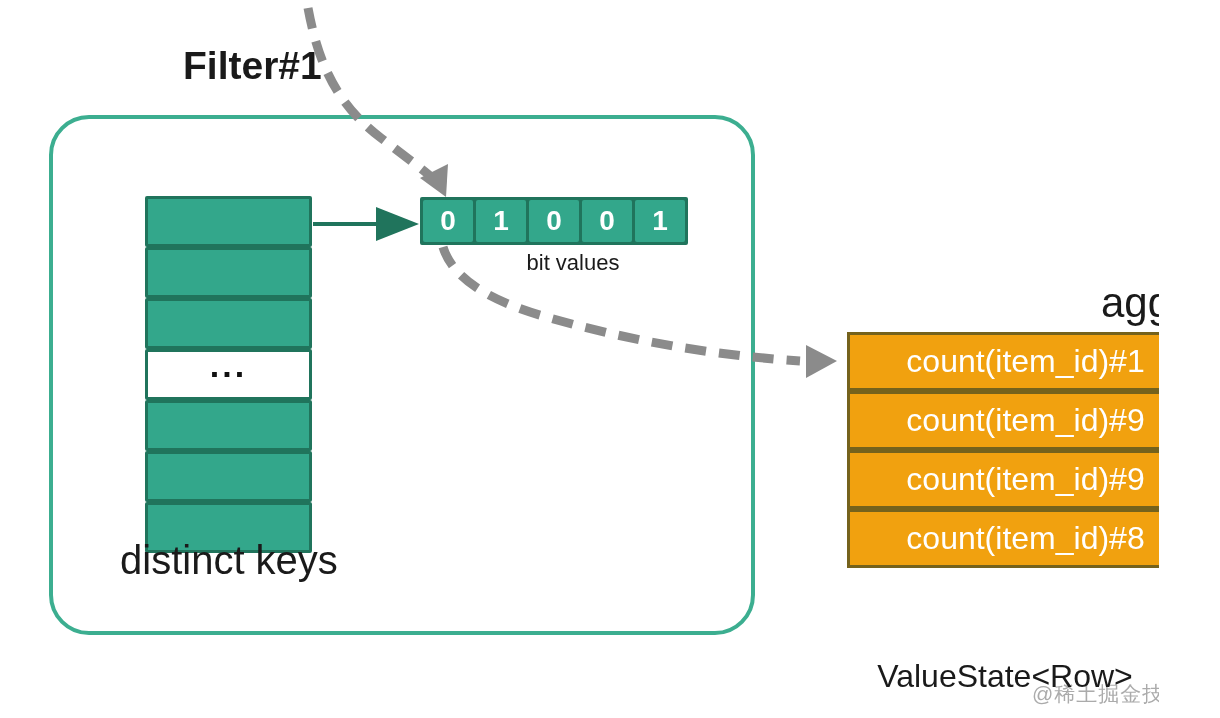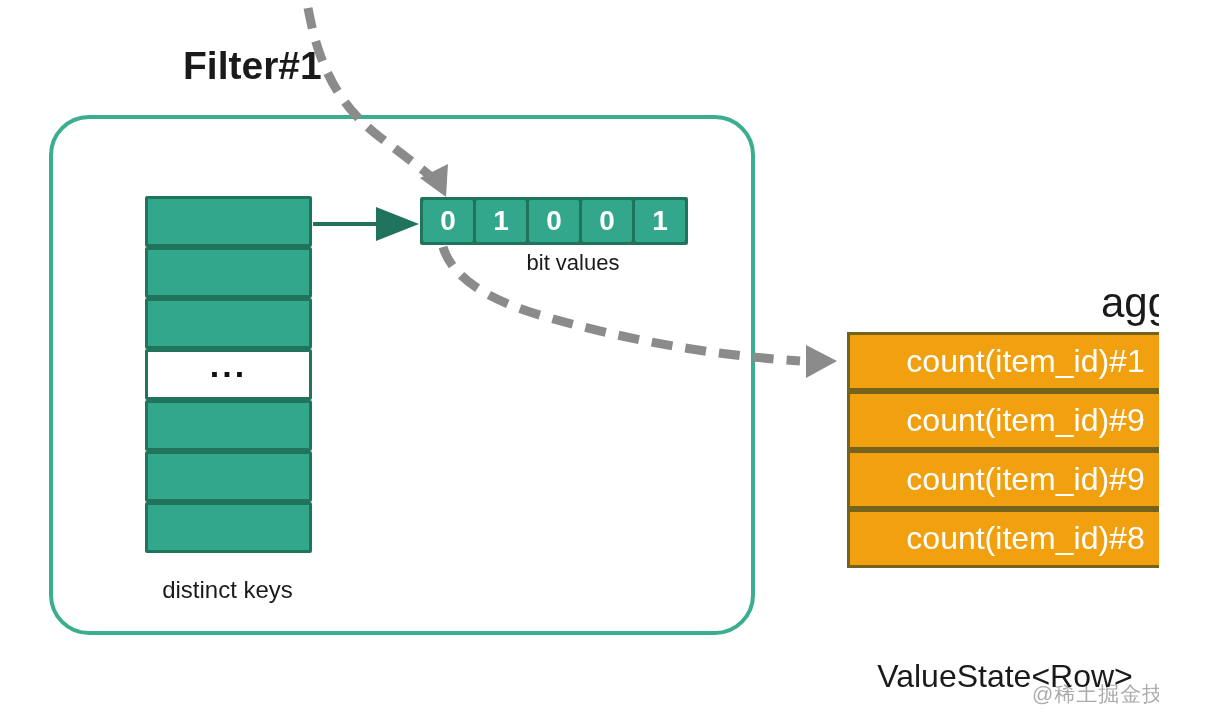--- a/index.html
+++ b/index.html
@@ -41,21 +41,21 @@
   .aggs-stack{left:835px;top:332px;width:357px;display:flex;flex-direction:column;margin-left:12px;}
   .agg-row{
     height:59px;box-sizing:border-box;background:#F1A10F;border:3px solid #75621C;
     color:#ffffff;font-size:32px;display:flex;align-items:center;justify-content:center;
   }
 
   
   .lbl{white-space:nowrap;}
   .filter-lbl{left:183px;top:44px;font-size:39px;font-weight:600;}
   .bitvalues-lbl{left:423px;top:250px;width:300px;text-align:center;font-size:22px;}
-  .distinctkeys-lbl{left:120px;top:576px;width:215px;text-align:center;font-size:24px;}
+  .distinctkeys-lbl{left:120px;top:538px;width:215px;text-align:center;font-size:40px;}
   .mapstate-lbl{left:108px;top:658px;width:620px;text-align:center;font-size:34px;}
   .aggs-lbl{left:835px;top:279px;width:357px;text-align:right;font-size:42px;}
   .valuestate-lbl{left:825px;top:658px;width:360px;text-align:center;font-size:32px;z-index:3;}
   .watermark{left:1032px;top:680px;font-size:21px;color:#ABABAB;z-index:2;letter-spacing:1px;}
 
   .arrow-layer{left:0;top:0;width:1220px;height:718px;pointer-events:none;z-index:5;}
   .dash{stroke:#8B8B8B;stroke-width:9;fill:none;stroke-dasharray:21 13;}
   .gray-head{fill:#8B8B8B;}
   .solid-line{stroke:#20745C;stroke-width:4;fill:none;}
   .teal-head{fill:#20745C;}

